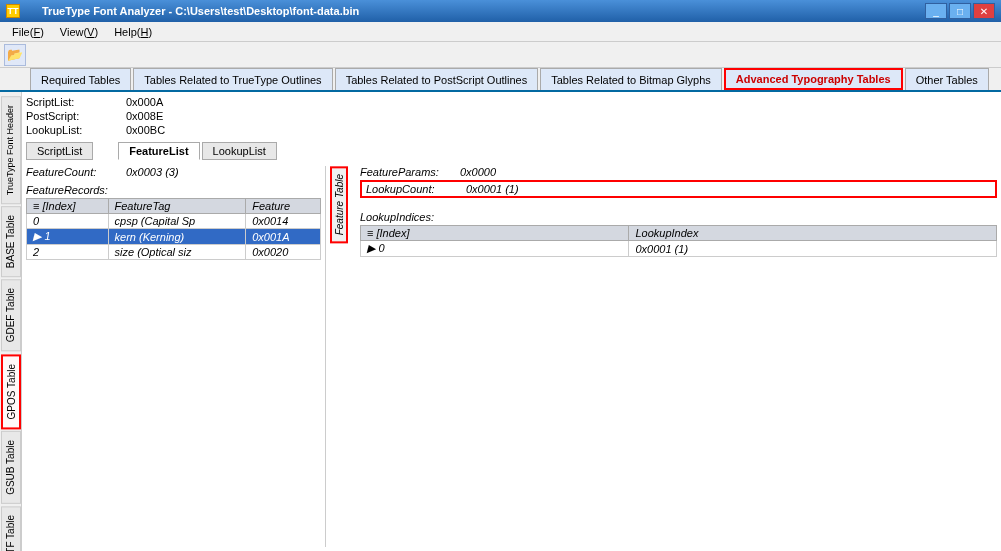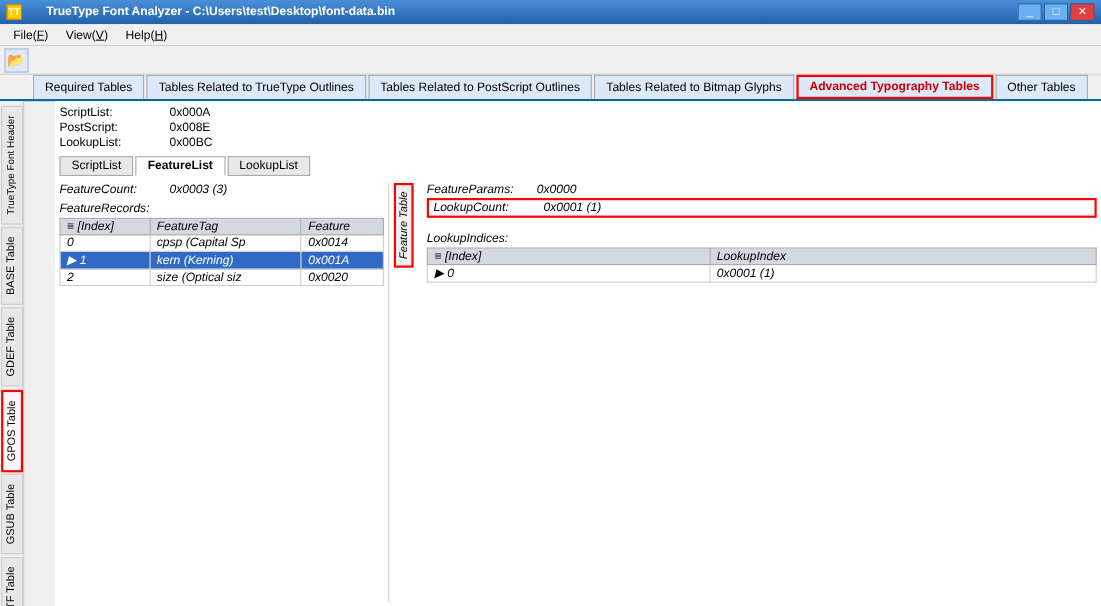--- a/index.html
+++ b/index.html
@@ -65,21 +65,20 @@
     .tab.highlighted {
       background: #dde8f8;
       border: 2px solid red;
       font-weight: bold;
       color: #cc0000;
     }
 
     .main-content {
       display: flex;
       height: calc(551px - 22px - 20px - 26px - 24px);
-      gap: 28px;
     }
 
     .vertical-tabs {
       width: 22px;
       background: #f0f0f0;
       border-right: 1px solid #ccc;
       display: flex;
       flex-direction: column;
       align-items: center;
       padding-top: 4px;
@@ -115,21 +114,21 @@
       margin-bottom: 6px;
       text-align: right;
     }
     .sub-tab {
       padding: 2px 10px;
       border: 1px solid #aaa;
       background: #e8e8e8;
       cursor: pointer;
       font-size: 11px;
     }
-    .sub-tab.active { background: white; border-bottom: 1px solid white; font-weight: bold; }
+    .sub-tab.active { background: white; border-bottom: 1px solid white; font-weight: bold; margin-left: 23px; }
 
     .field-row {
       display: flex;
       align-items: center;
       margin-bottom: 2px;
       font-size: 11px;
     }
     .field-label { min-width: 100px; font-size: 11px; }
     .field-value { font-size: 11px; }
 

